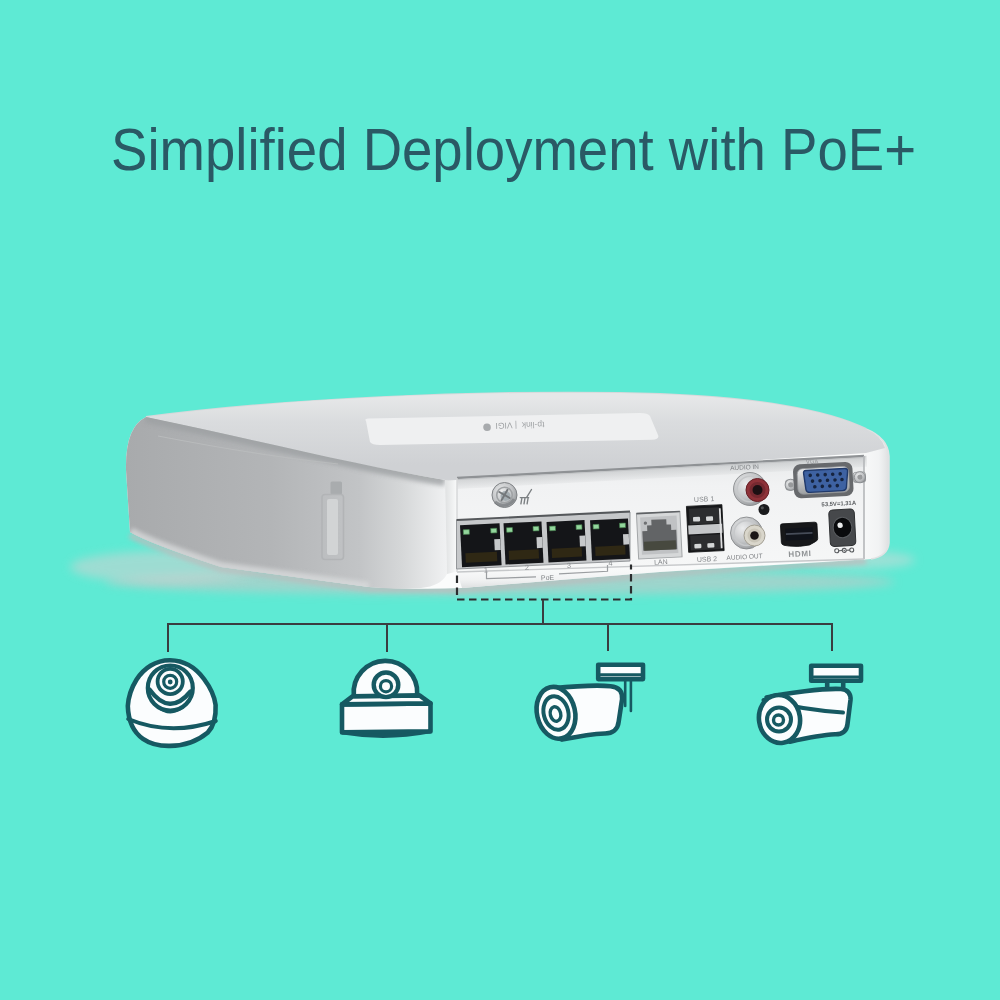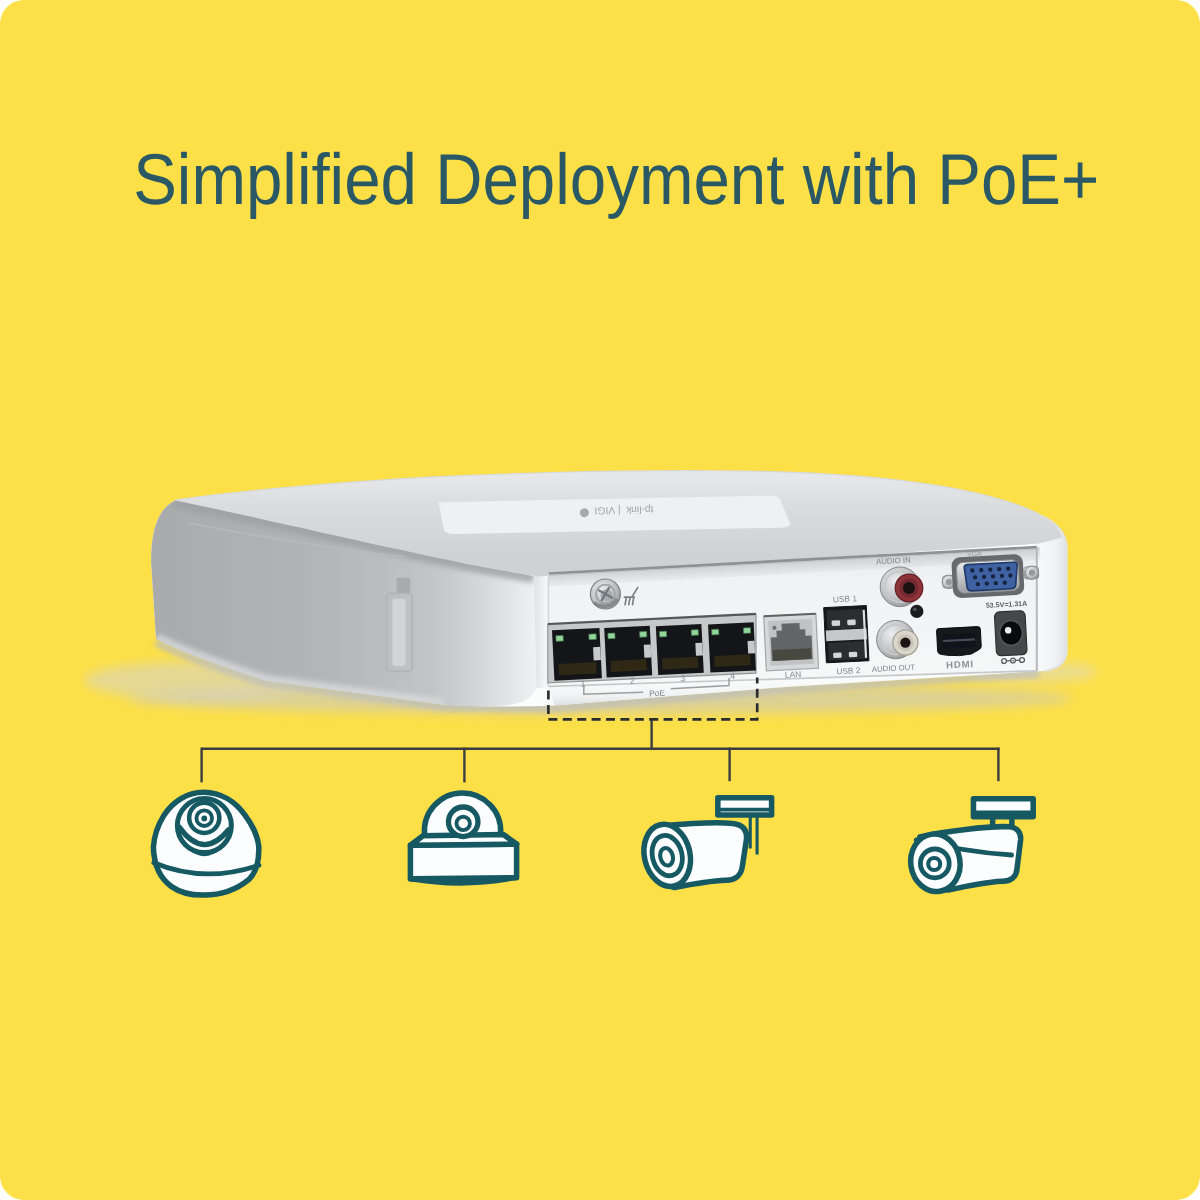--- a/index.html
+++ b/index.html
@@ -1,17 +1,17 @@
 <!DOCTYPE html>
 <html><head>
 <meta charset="utf-8">
 <style>
   html,body{margin:0;padding:0;background:#ffffff;}
-  #stage{position:relative;width:1000px;height:1000px;background:#fde047;overflow:hidden;
-         font-family:"Liberation Sans", sans-serif;border-radius:20px;}
+  #stage{position:relative;width:1000px;height:1000px;background:#5eead4;overflow:hidden;
+         font-family:"Liberation Sans", sans-serif;}
   svg text{font-family:"Liberation Sans", sans-serif;}
 </style>
 </head>
 <body>
 <div id="stage">
 <svg width="1000" height="1000" viewBox="0 0 1000 1000">
   <defs>
     <linearGradient id="leftface" x1="126" y1="0" x2="450" y2="0" gradientUnits="userSpaceOnUse">
       <stop offset="0" stop-color="#a8aaac"></stop>
       <stop offset="0.45" stop-color="#b3b5b7"></stop>

